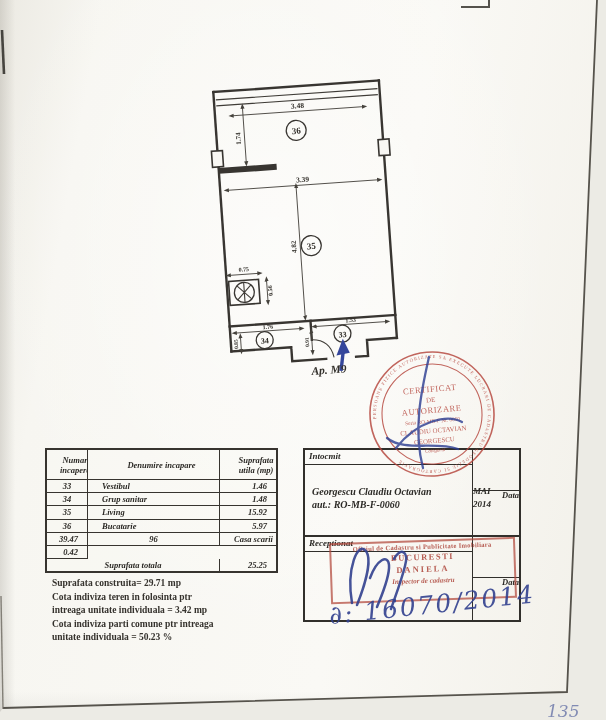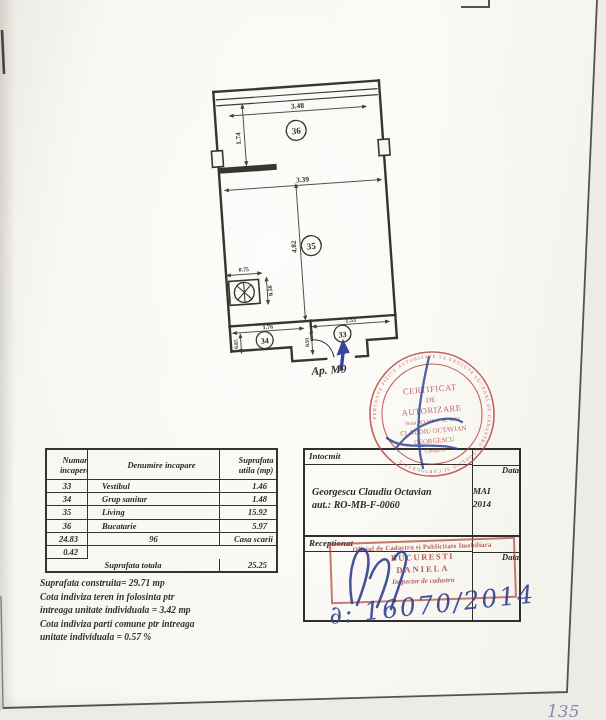--- a/index.html
+++ b/index.html
@@ -26,32 +26,32 @@
   .areas-table .hd{height:29px;font-size:8.5px;line-height:10px;text-align:center;
     justify-content:center;align-items:center;padding-left:16px;}
   .areas-table .rowc{height:12.2px;}
   .areas-table .num{justify-content:center;}
   .areas-table .nm{padding-left:14px;text-align:right;}
   .areas-table .ar{justify-content:flex-end;padding-right:9px;}
   .areas-table .span2{grid-column:1 / 3;justify-content:center;}
   .areas-table .last{border-bottom:none;text-align:center;}
 
   
-  .notes{position:absolute;left:40px;top:577px;width:235px;color:#35322d;
-    font-style:italic;font-weight:bold;font-size:9.5px;line-height:13.6px;}
+  .notes{position:absolute;left:52px;top:577px;width:235px;color:#35322d;
+    font-weight:bold;font-size:9.5px;line-height:13.6px;}
 
   
   .sign-table{position:absolute;left:303px;top:448px;display:grid;
     grid-template-columns:168px 46px;grid-template-rows:15px 72px 15px 68px;
     border:2px solid #312f2b;color:#2c2a26;}
   .sign-table .c{border-right:1.6px solid #312f2b;border-bottom:1.6px solid #312f2b;
     font-style:italic;font-weight:bold;overflow:visible;}
   .sign-table .c:nth-child(2n){border-right:none;}
   .sign-table .lbl{font-size:9px;padding:1px 0 0 4px;}
-  .sign-table .datac{font-size:8.5px;text-align:right;padding-top:15px;}
+  .sign-table .datac{font-size:8.5px;text-align:right;padding-top:15px;margin-top:25px;}
   .sign-table .namec{font-size:10px;padding:20px 0 0 7px;line-height:13px;}
   .sign-table .datec{font-size:9px;text-align:left;padding-top:20px;line-height:13px;}
   .sign-table .heavy{border-bottom:2px solid #312f2b;}
   .sign-table .last{border-bottom:none;}
 
   
   .rect-stamp{position:absolute;left:330px;top:540px;width:182px;height:57px;
     border:2px solid rgba(178,70,58,.72);transform:rotate(-2deg);
     color:rgba(172,66,55,.85);text-align:center;font-weight:bold;}
   .rect-stamp .s1{font-size:6.6px;line-height:9px;letter-spacing:.3px;}
@@ -159,36 +159,36 @@
     <div class="c rowc ar">1.48</div>
 
     <div class="c rowc num">35</div>
     <div class="c rowc nm">Living</div>
     <div class="c rowc ar">15.92</div>
 
     <div class="c rowc num">36</div>
     <div class="c rowc nm">Bucatarie</div>
     <div class="c rowc ar">5.97</div>
 
-    <div class="c rowc ar">24.83</div>
+    <div class="c rowc ar">39.47</div>
 
     <div class="c rowc num">96</div>
     <div class="c rowc nm">Casa scarii</div>
     <div class="c rowc ar">0.42</div>
 
     <div class="c rowc span2 last">Suprafata totala</div>
     <div class="c rowc ar last">25.25</div>
   </div>
 
   <div class="notes">
     <div>Suprafata construita= 29.71 mp</div>
     <div>Cota indiviza teren in folosinta ptr</div>
     <div>intreaga unitate individuala = 3.42 mp</div>
     <div>Cota indiviza parti comune ptr intreaga</div>
-    <div>unitate individuala = 0.57 %</div>
+    <div>unitate individuala = 50.23 %</div>
   </div>
 
   <div class="sign-table">
     <div class="c lbl">Intocmit</div>
     <div class="c datac">Data</div>
     <div class="c namec heavy">
       <div>Georgescu Claudiu Octavian</div>
       <div>aut.: RO-MB-F-0060</div>
     </div>
     <div class="c datec heavy">

